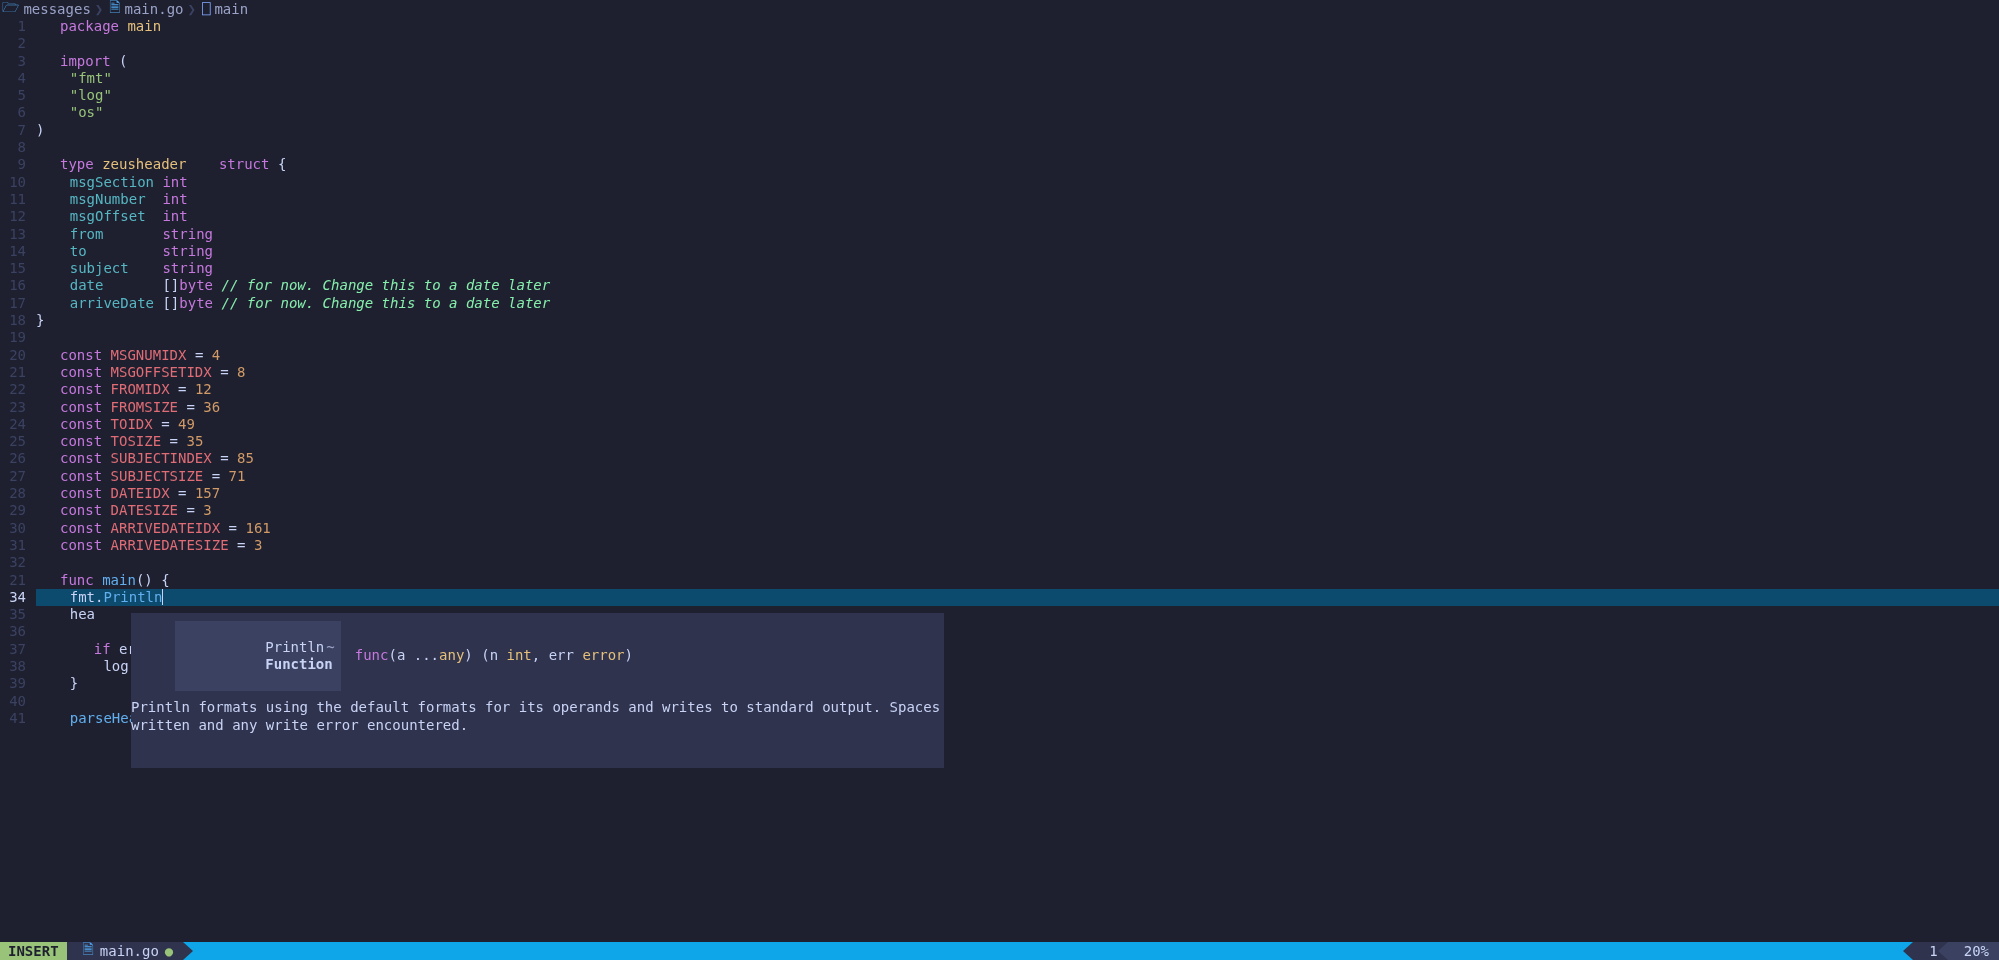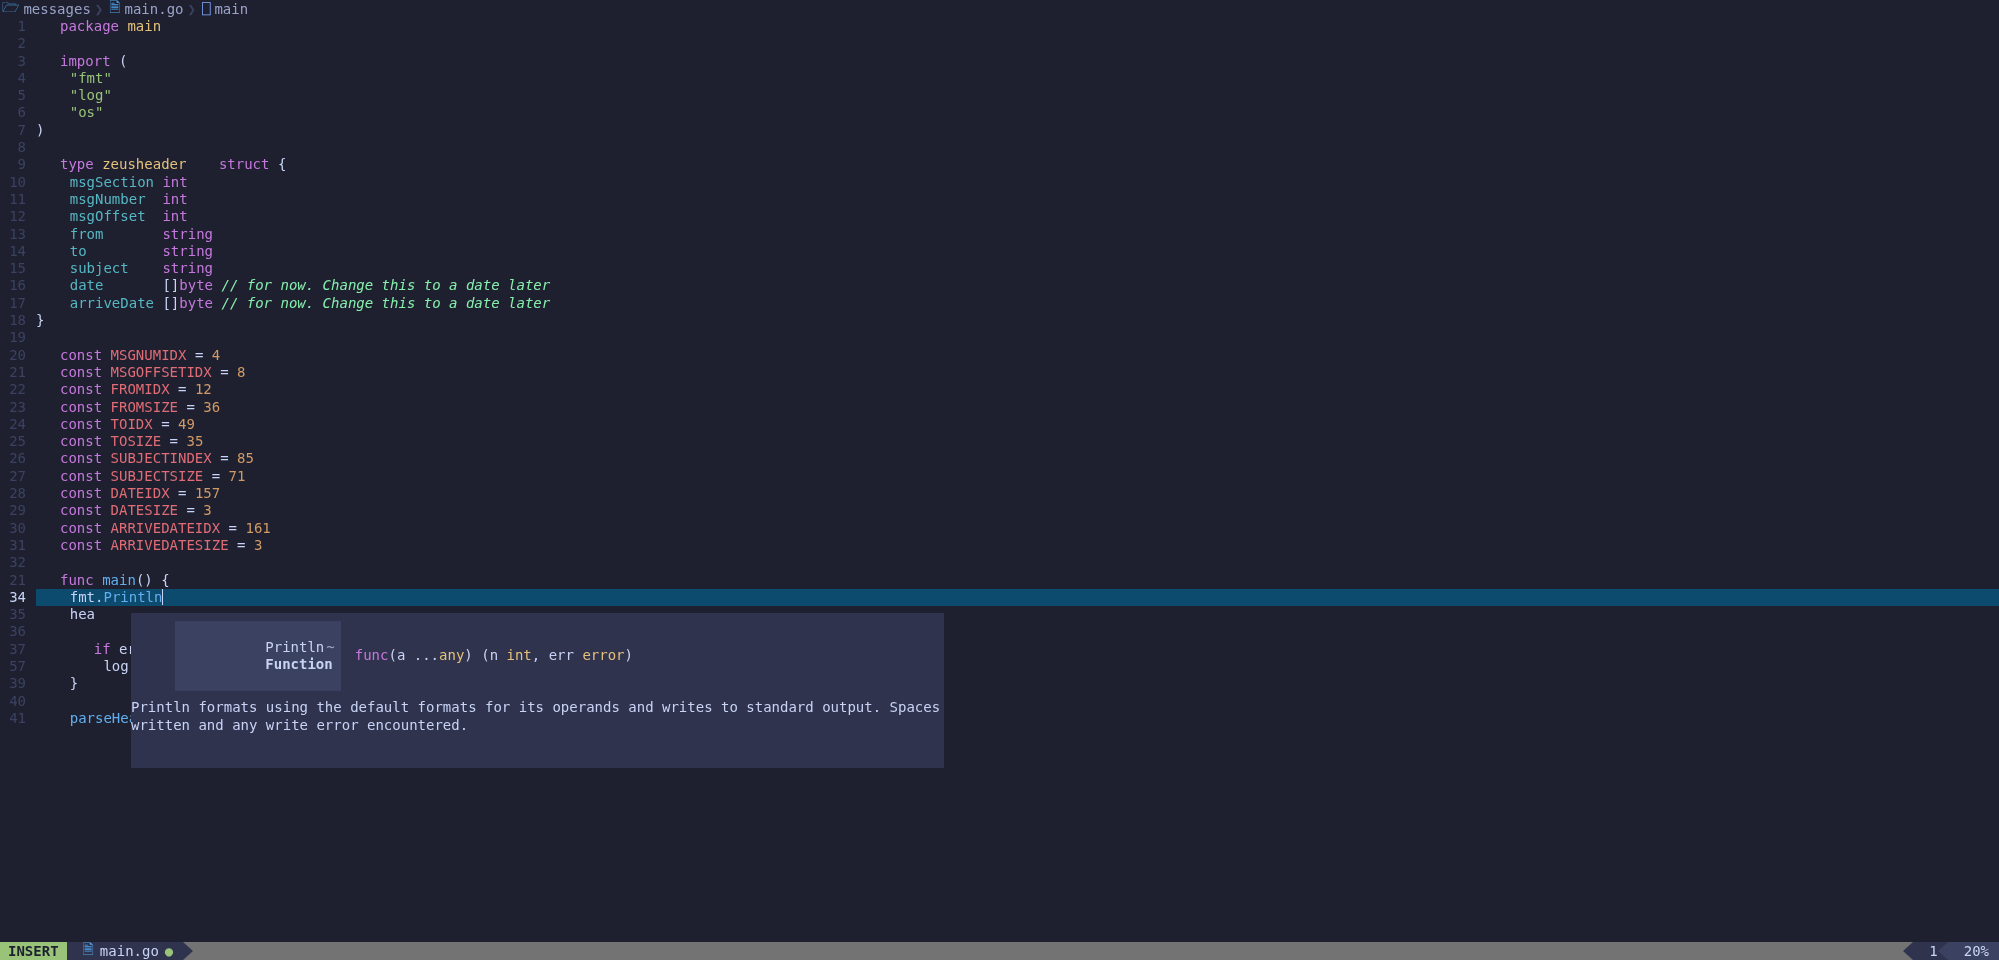--- a/index.html
+++ b/index.html
@@ -112,21 +112,21 @@
   .popup .comp-kind { color: #9aa2c7; margin-left: 2px; }
   .popup .sig { color: #c8d3f5; margin-left: 14px; }
   .popup .sig .kw2 { color: #c678dd; }
   .popup .sig .pname { color: #c8d3f5; }
   .popup .sig .ptype { color: #e5c07b; }
   .popup .doc { color: #c8d3f5; padding: 0 4px 0 0; max-width: 900px; white-space: normal; }
   .popup .doc-line { white-space: pre; }
 
   .statusline {
     height: 18px;
-    background: #737373;
+    background: #0ea5e9;
     display: flex;
     align-items: flex-start;
     font-size: 14px;
     position: relative;
   }
   .status-mode {
     background: #98c379;
     color: #1e2030;
     font-weight: bold;
     padding: 0 8px;
@@ -255,21 +255,21 @@
         <div>28</div>
         <div>29</div>
         <div>30</div>
         <div>31</div>
         <div>32</div>
         <div>21</div>
         <div class="current">34</div>
         <div>35</div>
         <div>36</div>
         <div>37</div>
-        <div>57</div>
+        <div>38</div>
         <div>39</div>
         <div>40</div>
         <div>41</div>
       </div>
     <div class="code-lines" id="codelines"><div class="line"><span class="kw">package </span><span class="pkgname">main</span></div><div class="line"></div><div class="line"><span class="kw">import </span><span class="op">(</span></div><div class="line"><span>    </span><span class="str">"fmt"</span></div><div class="line"><span>    </span><span class="str">"log"</span></div><div class="line"><span>    </span><span class="str">"os"</span></div><div class="line"><span class="op">)</span></div><div class="line"></div><div class="line"><span class="kw">type </span><span class="typename">zeusheader </span><span class="kw">struct </span><span class="op">{</span></div><div class="line"><span>    </span><span class="field">msgSection </span><span class="typ">int</span></div><div class="line"><span>    </span><span class="field">msgNumber  </span><span class="typ">int</span></div><div class="line"><span>    </span><span class="field">msgOffset  </span><span class="typ">int</span></div><div class="line"><span>    </span><span class="field">from       </span><span class="typ">string</span></div><div class="line"><span>    </span><span class="field">to         </span><span class="typ">string</span></div><div class="line"><span>    </span><span class="field">subject    </span><span class="typ">string</span></div><div class="line"><span>    </span><span class="field">date       </span><span class="op">[]</span><span class="typ">byte </span><span class="comment">// for now. Change this to a date later</span></div><div class="line"><span>    </span><span class="field">arriveDate </span><span class="op">[]</span><span class="typ">byte </span><span class="comment">// for now. Change this to a date later</span></div><div class="line"><span class="op">}</span></div><div class="line"></div><div class="line"><span class="kw">const </span><span class="const">MSGNUMIDX </span><span class="op">= </span><span class="num">4</span></div><div class="line"><span class="kw">const </span><span class="const">MSGOFFSETIDX </span><span class="op">= </span><span class="num">8</span></div><div class="line"><span class="kw">const </span><span class="const">FROMIDX </span><span class="op">= </span><span class="num">12</span></div><div class="line"><span class="kw">const </span><span class="const">FROMSIZE </span><span class="op">= </span><span class="num">36</span></div><div class="line"><span class="kw">const </span><span class="const">TOIDX </span><span class="op">= </span><span class="num">49</span></div><div class="line"><span class="kw">const </span><span class="const">TOSIZE </span><span class="op">= </span><span class="num">35</span></div><div class="line"><span class="kw">const </span><span class="const">SUBJECTINDEX </span><span class="op">= </span><span class="num">85</span></div><div class="line"><span class="kw">const </span><span class="const">SUBJECTSIZE </span><span class="op">= </span><span class="num">71</span></div><div class="line"><span class="kw">const </span><span class="const">DATEIDX </span><span class="op">= </span><span class="num">157</span></div><div class="line"><span class="kw">const </span><span class="const">DATESIZE </span><span class="op">= </span><span class="num">3</span></div><div class="line"><span class="kw">const </span><span class="const">ARRIVEDATEIDX </span><span class="op">= </span><span class="num">161</span></div><div class="line"><span class="kw">const </span><span class="const">ARRIVEDATESIZE </span><span class="op">= </span><span class="num">3</span></div><div class="line"></div><div class="line"><span class="kw">func </span><span class="func">main</span><span class="op">() {</span></div><div class="line current"><span>    </span><span class="ident">fmt</span><span class="op">.</span><span class="func">Println</span><span class="cursor"></span></div><div class="line"><span>    </span><span class="ident">hea</span></div><div class="line"></div><div class="line"><span>    </span><span class="kw">if </span><span class="ident">err </span><span class="op">!= </span><span class="builtin">nil </span><span class="op">{</span></div><div class="line"><span>        </span><span class="ident">log</span><span class="op">.</span><span class="func">Println</span><span class="op">(</span><span class="str">"There</span></div><div class="line"><span class="op">    }</span></div><div class="line"></div><div class="line"><span>    </span><span class="func">parseHeader</span><span class="op">(</span><span class="ident">headerData</span><span class="op">)</span></div></div>
 
     <div class="popup">
       <div class="comp-row">
         <span class="comp-sel">
           <span>Println</span><span class="comp-kind">~</span>

